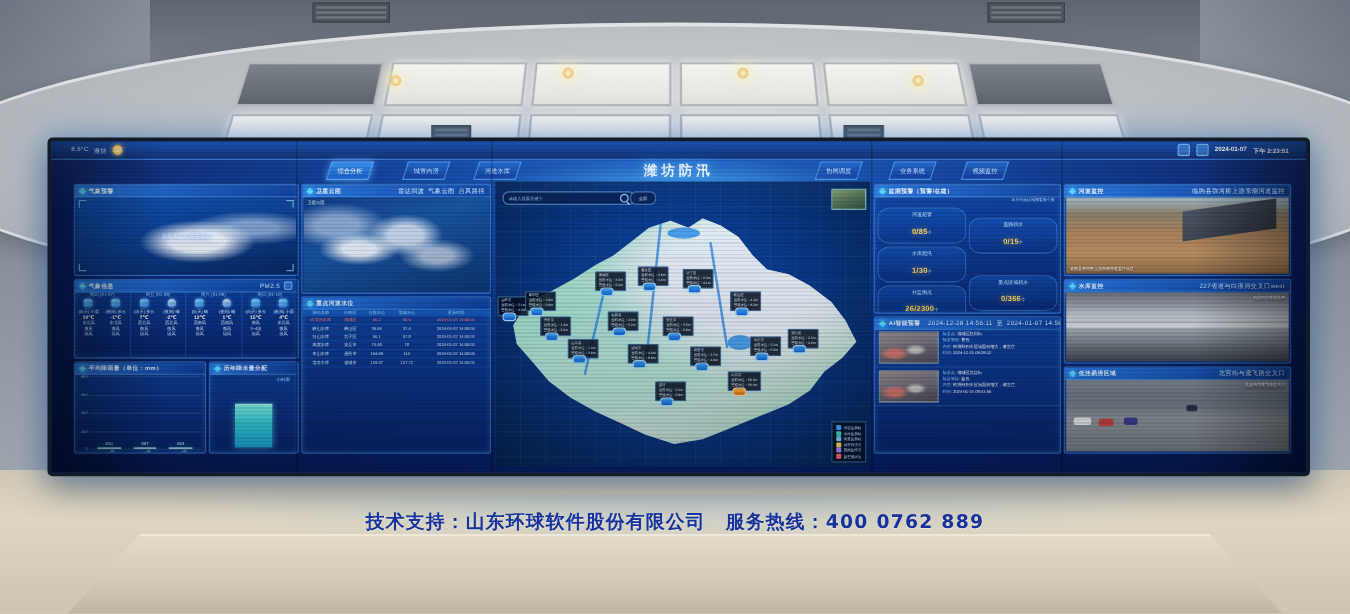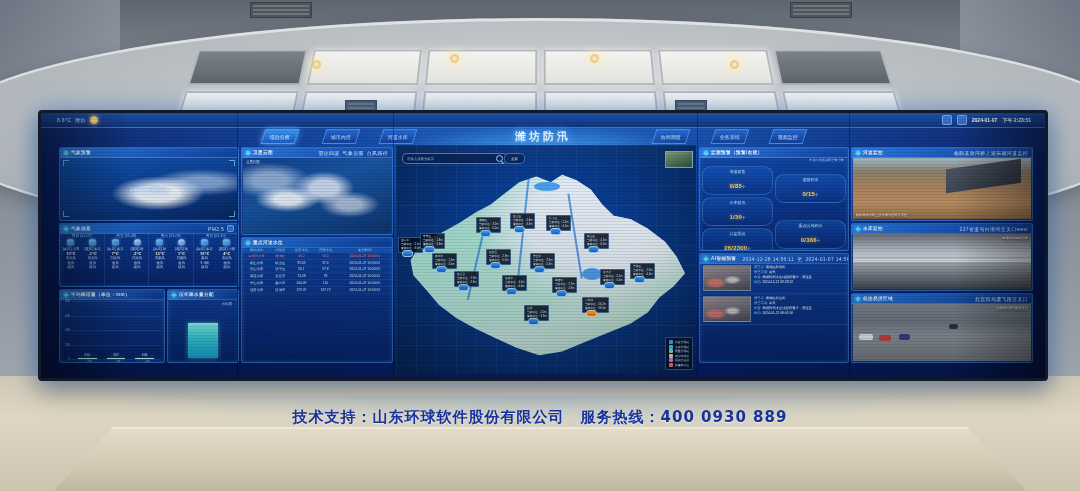--- a/index.html
+++ b/index.html
@@ -881,14 +881,14 @@
 
     <div class="bezel" style="left:196px;"></div>
     <div class="bezel" style="left:352px;"></div>
     <div class="bezel" style="left:656px;"></div>
     <div class="bezel" style="left:808px;"></div>
 
     <div class="scan"></div>
     <div class="curve-mask"></div>
   </div>
 
-  <div class="caption">技术支持：山东环球软件股份有限公司　服务热线：400 0930 889</div>
+  <div class="caption">技术支持：山东环球软件股份有限公司　服务热线：400 0762 889</div>
 </div>
 
 </body></html>

